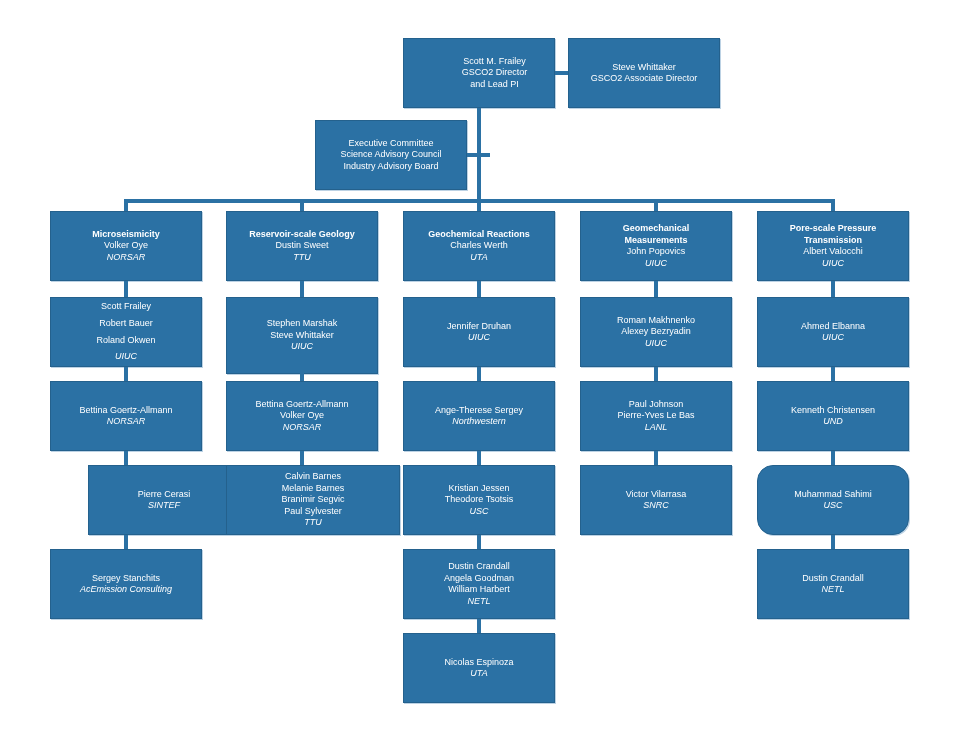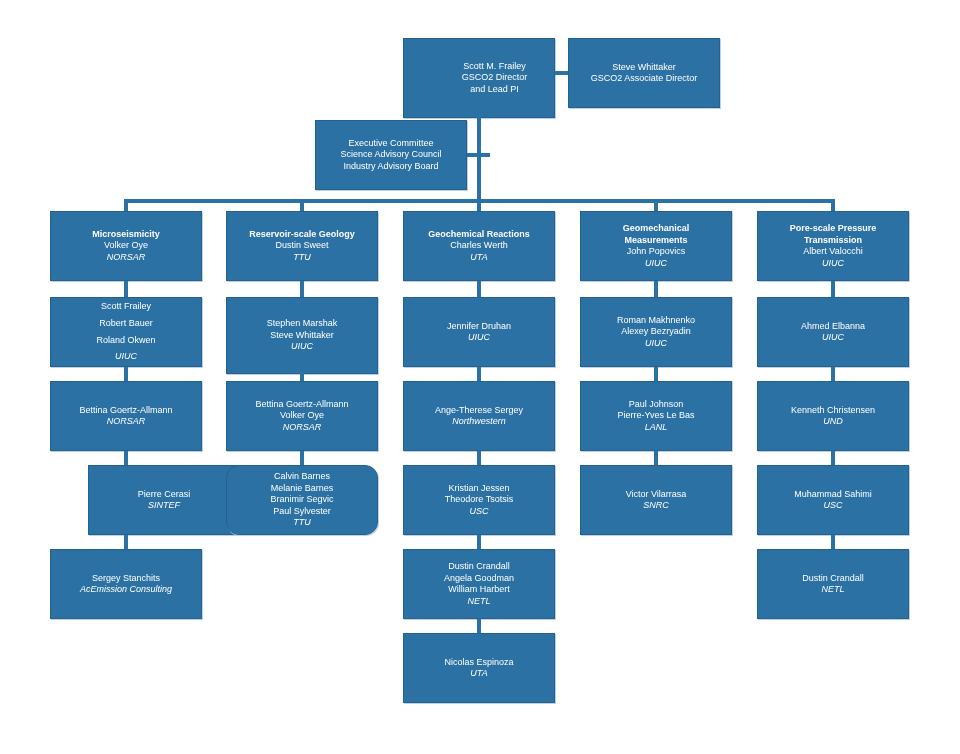--- a/index.html
+++ b/index.html
@@ -32,21 +32,21 @@
   }
   .line { display: block; white-space: nowrap; }
   .bold { font-weight: bold; }
   .italic { font-style: italic; }
   .conn { position: absolute; background: var(--connector, #2b71a4); }
 </style>
 </head>
 <body>
 
 <div id="stage">
-    <div class="box" style="left: 403px; top: 38px; width: 152px; height: 80px; padding-left: 36px;">
+    <div class="box" style="left: 403px; top: 38px; width: 152px; height: 70px; padding-left: 36px;">
       <span class="line">Scott M. Frailey</span>
       <span class="line">GSCO2 Director</span>
       <span class="line">and Lead PI</span>
     </div>
     <div class="box" style="left: 568px; top: 38px; width: 152px; height: 70px;">
       <span class="line">Steve Whittaker</span>
       <span class="line">GSCO2 Associate Director</span>
     </div>
     <div class="box" style="left: 315px; top: 120px; width: 152px; height: 70px;">
       <span class="line">Executive Committee</span>
@@ -98,21 +98,21 @@
       <span class="line">Steve Whittaker</span>
       <span class="line italic">UIUC</span>
     </div>
     <div class="conn" style="left: 300px; top: 367px; width: 4px; height: 14px;"></div>
     <div class="box" style="left: 226px; top: 381px; width: 152px; height: 70px;">
       <span class="line">Bettina Goertz-Allmann</span>
       <span class="line">Volker Oye</span>
       <span class="line italic">NORSAR</span>
     </div>
     <div class="conn" style="left: 300px; top: 451px; width: 4px; height: 14px;"></div>
-    <div class="box" style="left: 226px; top: 465px; width: 152px; height: 70px; border-radius: 13px;">
+    <div class="box" style="left: 226px; top: 465px; width: 174px; height: 70px;">
       <span class="line">Calvin Barnes</span>
       <span class="line">Melanie Barnes</span>
       <span class="line">Branimir Segvic</span>
       <span class="line">Paul Sylvester</span>
       <span class="line italic">TTU</span>
     </div>
     <div class="box" style="left: 403px; top: 211px; width: 152px; height: 70px;">
       <span class="line bold">Geochemical Reactions</span>
       <span class="line">Charles Werth</span>
       <span class="line italic">UTA</span>
@@ -181,21 +181,21 @@
     <div class="box" style="left: 757px; top: 297px; width: 152px; height: 70px;">
       <span class="line">Ahmed Elbanna</span>
       <span class="line italic">UIUC</span>
     </div>
     <div class="conn" style="left: 831px; top: 367px; width: 4px; height: 14px;"></div>
     <div class="box" style="left: 757px; top: 381px; width: 152px; height: 70px;">
       <span class="line">Kenneth Christensen</span>
       <span class="line italic">UND</span>
     </div>
     <div class="conn" style="left: 831px; top: 451px; width: 4px; height: 14px;"></div>
-    <div class="box" style="left: 757px; top: 465px; width: 152px; height: 70px;">
+    <div class="box" style="left: 757px; top: 465px; width: 152px; height: 70px; border-radius: 16px;">
       <span class="line">Muhammad Sahimi</span>
       <span class="line italic">USC</span>
     </div>
     <div class="conn" style="left: 831px; top: 535px; width: 4px; height: 14px;"></div>
     <div class="box" style="left: 757px; top: 549px; width: 152px; height: 70px;">
       <span class="line">Dustin Crandall</span>
       <span class="line italic">NETL</span>
     </div>
   </div>
 

